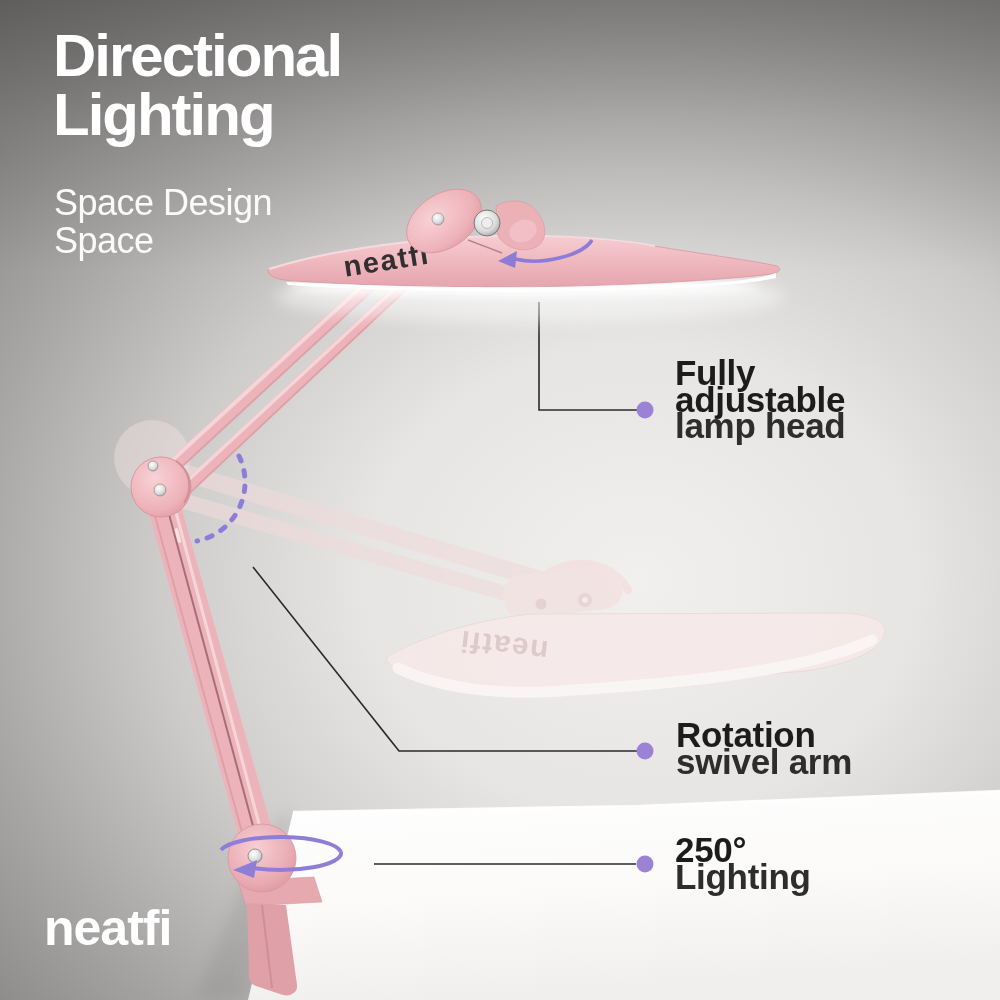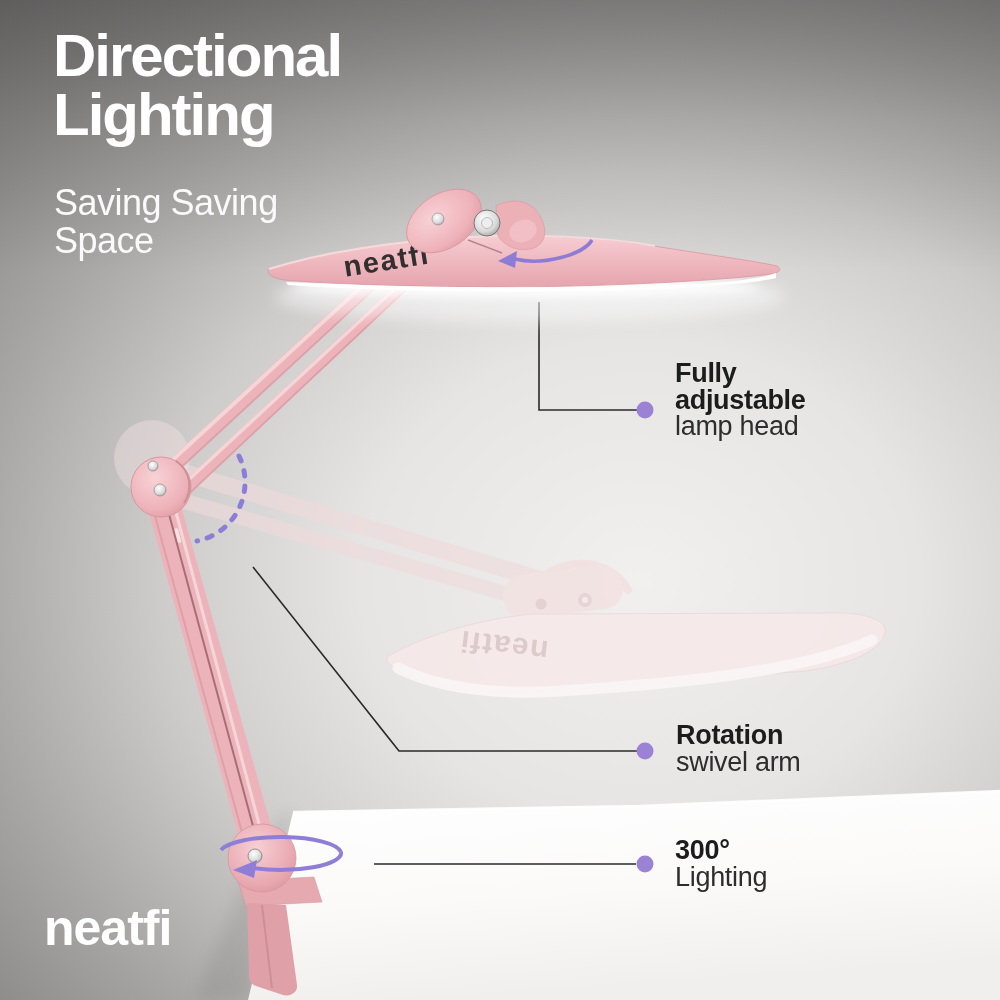--- a/index.html
+++ b/index.html
@@ -13,23 +13,23 @@
   .stage svg{position:absolute;inset:0;}
   .overlay{position:absolute;inset:0;padding-left:43px;}
   .title{
     position:absolute;left:53px;top:26px;color:#ffffff;
     font-size:60px;line-height:59px;font-weight:700;letter-spacing:-2px;
   }
   .subtitle{
     position:absolute;left:54px;top:184px;color:#fbfafa;
     font-size:36px;line-height:38px;font-weight:400;letter-spacing:-0.5px;
   }
-  .callout{position:absolute;font-size:27px;line-height:26.5px;letter-spacing:-0.3px;}
+  .callout{position:absolute;font-size:35px;line-height:26.5px;letter-spacing:-0.3px;}
   .callout .b{font-weight:700;color:#1d1c1c;}
-  .callout .r{font-weight:400;color:#2e2d2d;}
+  .callout .r{font-weight:700;color:#2e2d2d;}
   .co1{left:675px;top:360px;}
   .co2{left:676px;top:722px;}
   .co3{left:675px;top:837px;}
   .logo{
     position:absolute;left:44px;top:899px;color:#ffffff;
     font-size:50px;font-weight:700;letter-spacing:-1px;
   }
 </style>
 </head>
 <body>
@@ -166,36 +166,36 @@
     </g>
   </svg>
 
   <div class="overlay">
     <div class="title">
       <div>Directional</div>
       <div>Lighting</div>
     </div>
 
     <div class="subtitle">
-      <div>Saving Saving</div>
+      <div>Space Design</div>
       <div>Space</div>
     </div>
 
     <div class="callout co1">
       <div class="b">Fully</div>
       <div class="b">adjustable</div>
       <div class="r">lamp head</div>
     </div>
 
     <div class="callout co2">
       <div class="b">Rotation</div>
       <div class="r">swivel arm</div>
     </div>
 
     <div class="callout co3">
-      <div class="b">300°</div>
+      <div class="b">250°</div>
       <div class="r">Lighting</div>
     </div>
 
     <div class="logo">neatfi</div>
   </div>
 
 </div>
 
 </body></html>

